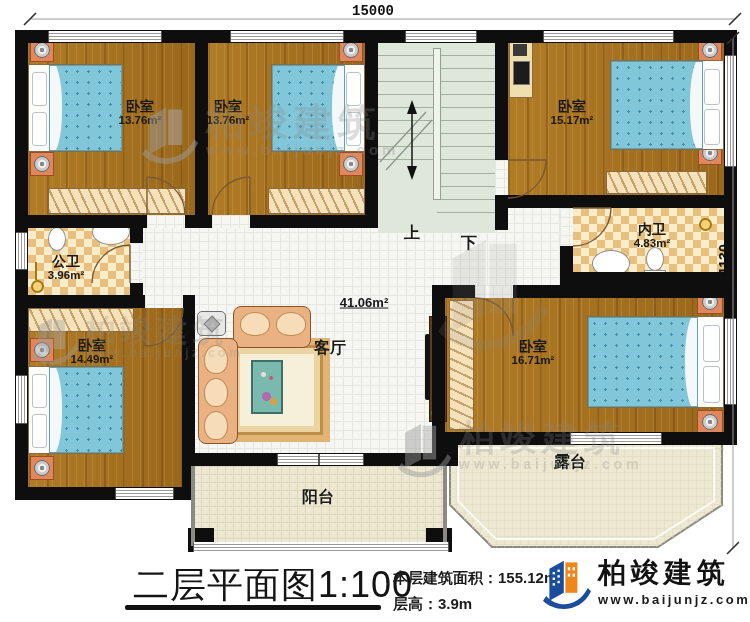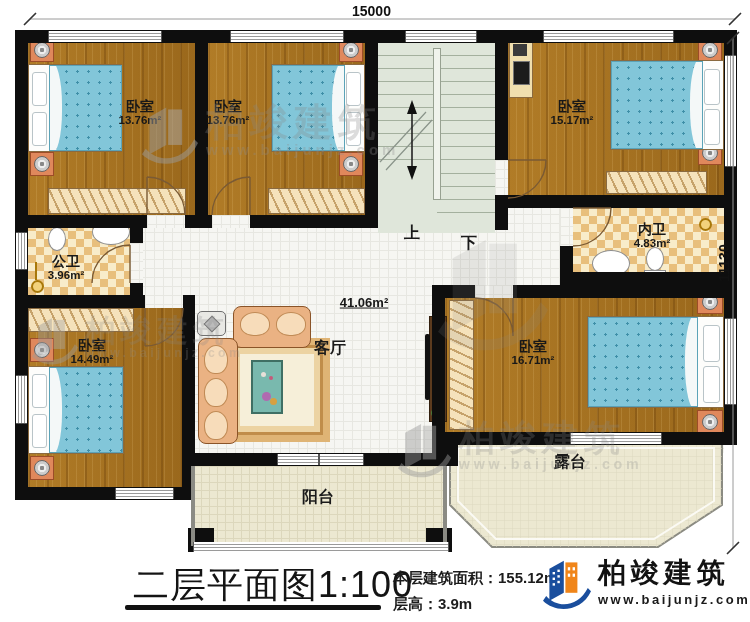--- a/index.html
+++ b/index.html
@@ -307,21 +307,21 @@
   <div class="abs rlabel big" style="left:469px;top:243px;">
     <span>下</span>
   </div>
   <div class="abs rlabel big" style="left:318px;top:497px;">
     <span>阳台</span>
   </div>
   <div class="abs rlabel big" style="left:570px;top:462px;">
     <span>露台</span>
   </div>
 
-  <div class="abs dimtxt" style="left:352px;top:3px;">15000</div>
+  <div class="abs dimtxt" style="left:352px;top:3px;font-family:Liberation Mono, monospace;">15000</div>
   <div class="abs dimtxt" style="left:705px;top:255px;transform:rotate(-90deg);transform-origin:center;">11130</div>
 
   <div class="abs wm" style="left:142px;top:95px;opacity:.5;">
     <svg width="56" height="70" viewBox="0 0 60 72">
       <polygon class="c1" points="8,22 26,12 26,52 8,62"></polygon>
       <rect class="c2" x="28" y="14" width="15" height="38"></rect>
       <path class="c1" d="M4,56 C18,72 44,70 56,46 L60,50 C48,76 16,78 0,62 Z"></path>
     </svg>
     <div>
       <div class="wmname">柏竣建筑</div>

